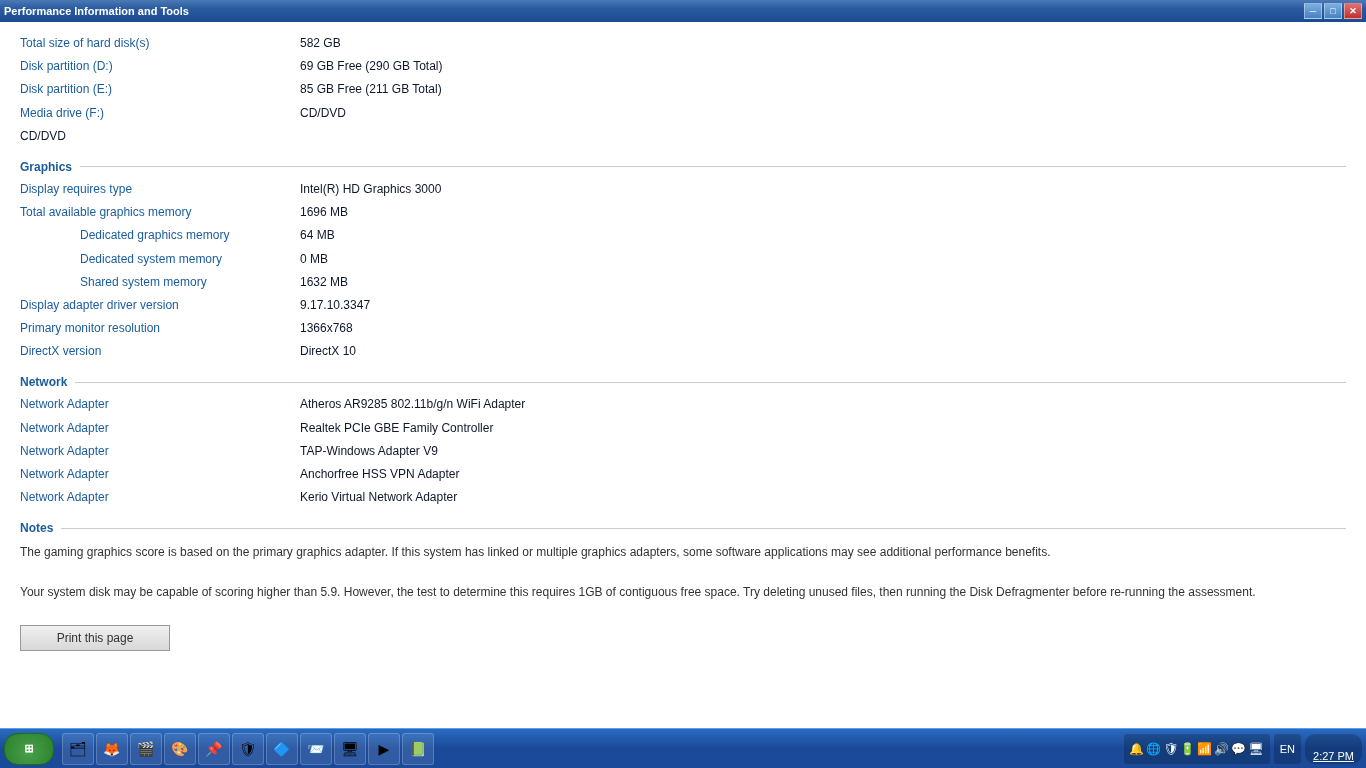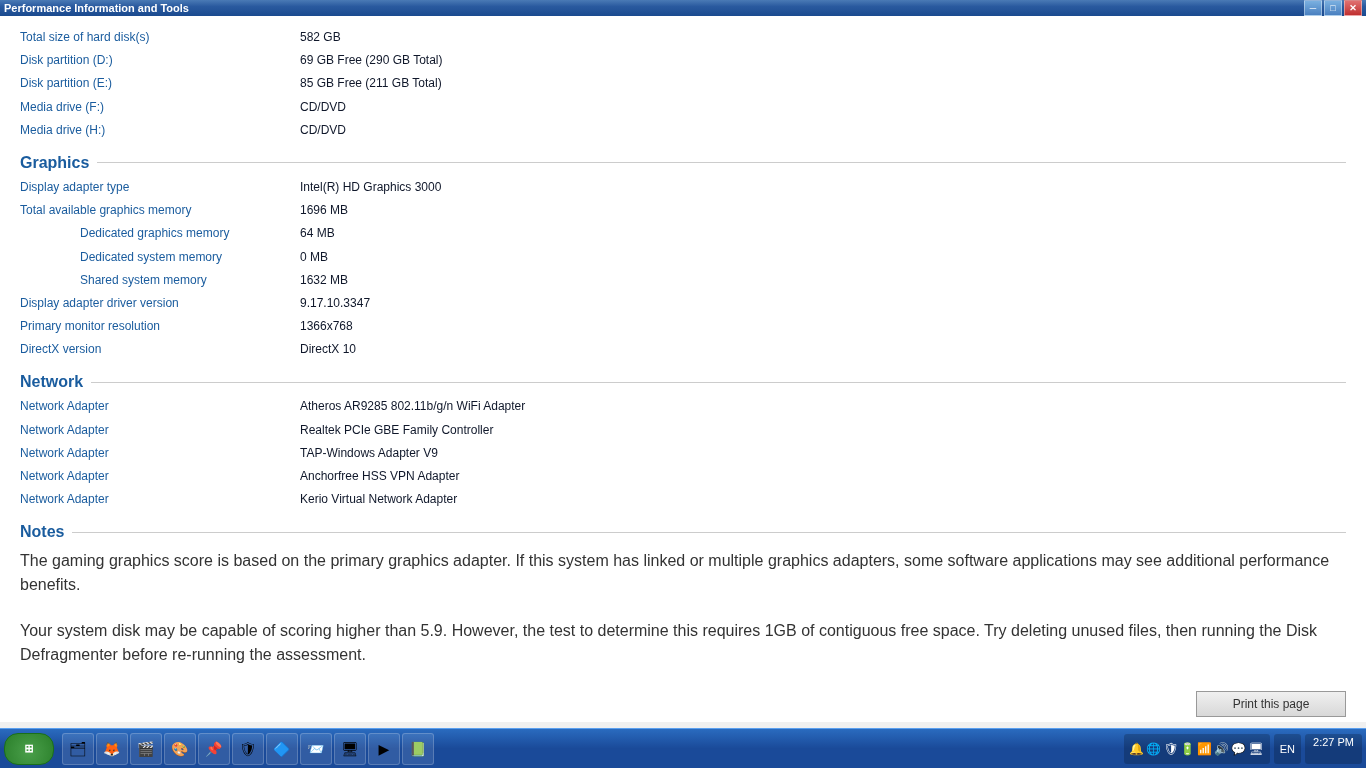--- a/index.html
+++ b/index.html
@@ -1,21 +1,21 @@
 <!DOCTYPE html>
 <html><head>
   <meta charset="utf-8">
   <style>
     * { margin: 0; padding: 0; box-sizing: border-box; }
     body { font-family: 'Segoe UI', Tahoma, sans-serif; font-size: 12px; background: #f0f0f0; overflow: hidden; }
 
     
     .title-bar {
       background: linear-gradient(to bottom, #4a7ab5 0%, #2a5a9f 40%, #1a4a8f 100%);
-      height: 16px;
+      height: 22px;
       display: flex;
       align-items: center;
       justify-content: space-between;
       padding: 0 4px;
       color: white;
       font-size: 11px;
       font-weight: bold;
     }
     .title-bar-controls { display: flex; gap: 2px; }
     .title-btn {
@@ -71,43 +71,43 @@
     }
 
     
     .section-header {
       display: flex;
       align-items: center;
       margin: 12px 0 4px 0;
     }
     .section-title {
       color: #1a5c9e;
-      font-size: 16px;
+      font-size: 12px;
       font-weight: bold;
       white-space: nowrap;
       padding-right: 8px;
     }
     .section-line {
       flex: 1;
       height: 1px;
       background: #ccc;
     }
 
     
     .notes-text {
       color: #333;
-      font-size: 16px;
+      font-size: 12px;
       line-height: 1.5;
       padding: 4px 0;
     }
 
     
     .print-area {
       display: flex;
-      justify-content: flex-end;
+      justify-content: flex-start;
       padding: 20px 0 15px 0;
     }
     .print-btn {
       background: linear-gradient(to bottom, #f0f0f0, #d8d8d8);
       border: 1px solid #999;
       padding: 5px 20px;
       font-size: 12px;
       cursor: pointer;
       color: #333;
       min-width: 150px;
@@ -162,29 +162,30 @@
       gap: 2px;
       background: rgba(0,0,0,0.2);
       padding: 2px 6px;
       border-radius: 3px;
       height: 30px;
     }
     .tray-icon { font-size: 12px; color: white; }
     .clock-area {
       background: rgba(0,0,0,0.2);
       padding: 2px 8px;
-      border-radius: 3px;
+      border-radius: 10px;
       height: 30px;
       display: flex;
       flex-direction: column;
       align-items: center;
-      justify-content: flex-start;
+      justify-content: flex-end;
       color: white;
       font-size: 11px;
       cursor: pointer;
+      text-decoration: underline;
     }
     .lang-indicator {
       color: white;
       font-size: 11px;
       background: rgba(0,0,0,0.2);
       padding: 2px 6px;
       height: 30px;
       display: flex; align-items: center;
       border-radius: 3px;
     }
@@ -216,32 +217,31 @@
     </div>
     <div class="info-row">
       <span class="label">Disk partition (E:)</span>
       <span class="value">85 GB Free (211 GB Total)</span>
     </div>
     <div class="info-row">
       <span class="label">Media drive (F:)</span>
       <span class="value">CD/DVD</span>
     </div>
     <div class="info-row">
-      <span class="label">Media drive (H:)</span>
       <span class="value">CD/DVD</span>
     </div>
 
     
     <div class="section-header">
       <span class="section-title">Graphics</span>
       <div class="section-line"></div>
     </div>
 
     <div class="info-row">
-      <span class="label">Display adapter type</span>
+      <span class="label">Display requires type</span>
       <span class="value">Intel(R) HD Graphics 3000</span>
     </div>
     <div class="info-row">
       <span class="label">Total available graphics memory</span>
       <span class="value">1696 MB</span>
     </div>
     <div class="info-row">
       <span class="label indented">Dedicated graphics memory</span>
       <span class="value">64 MB</span>
     </div>

